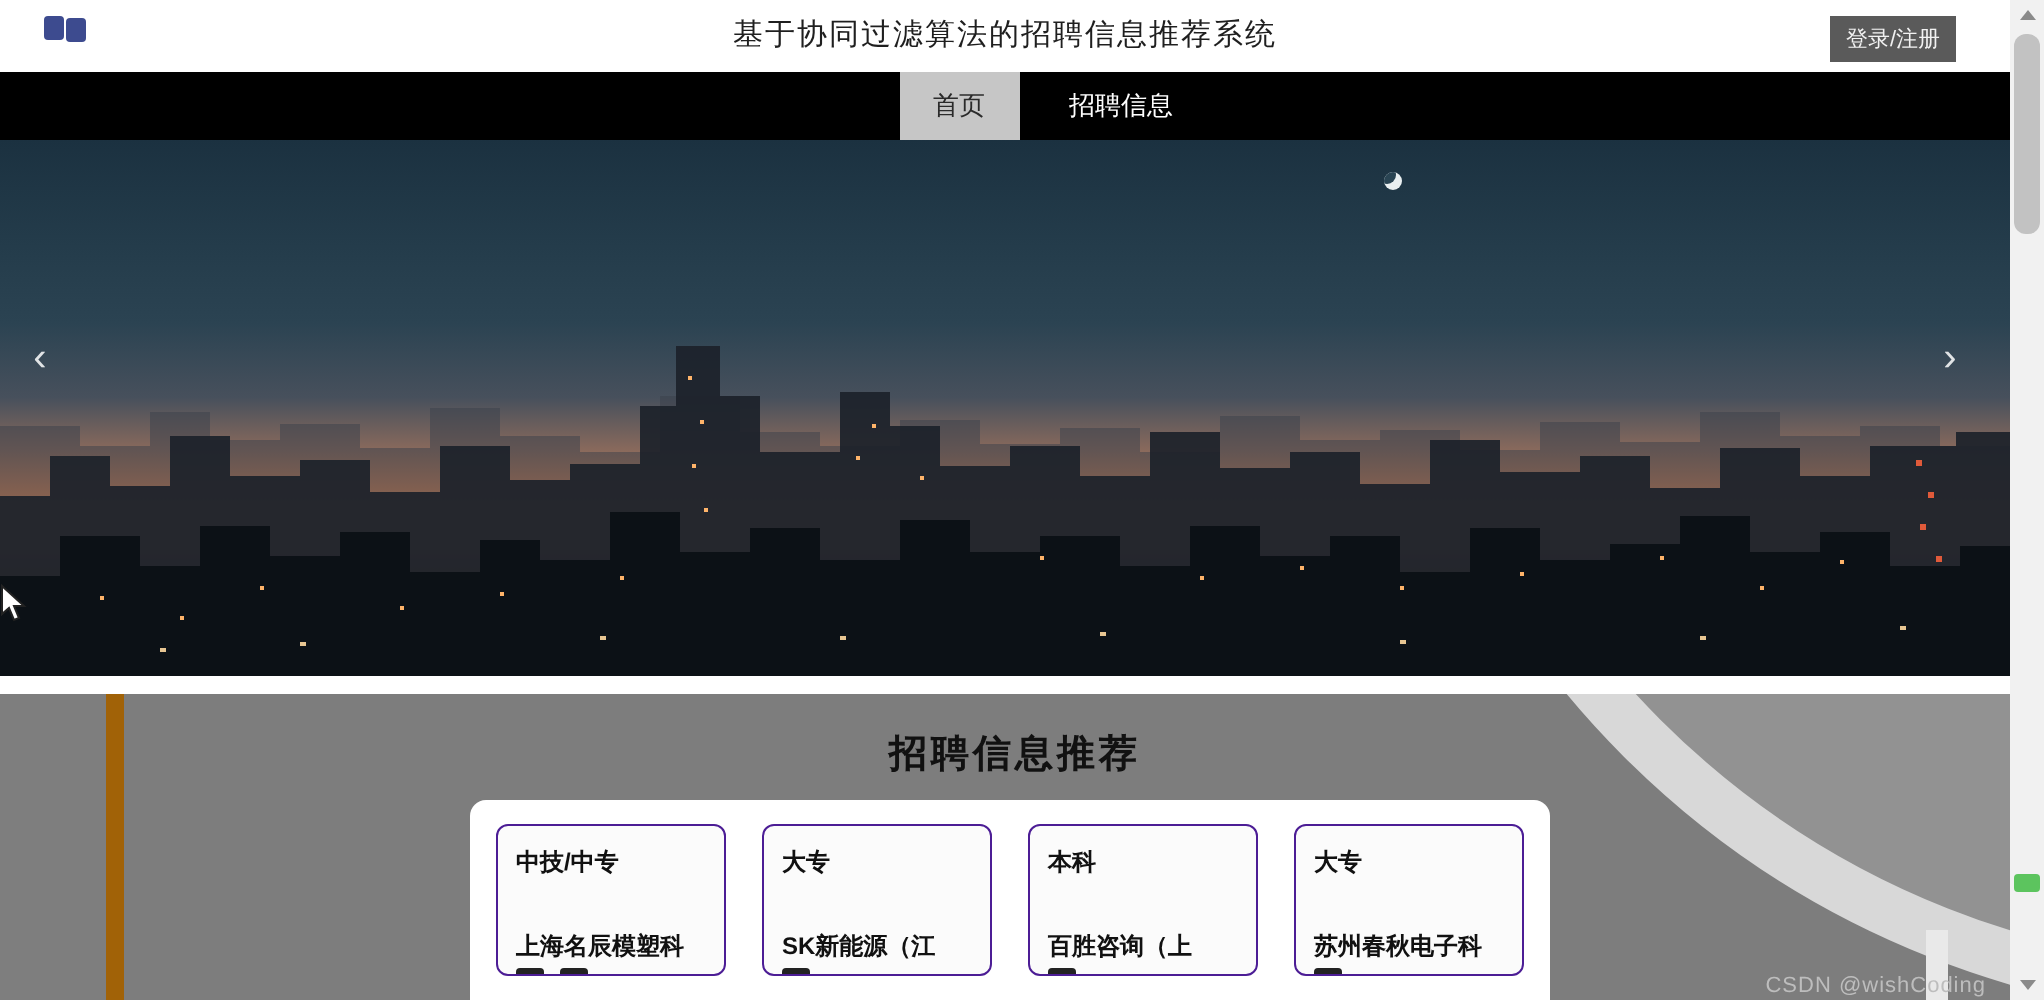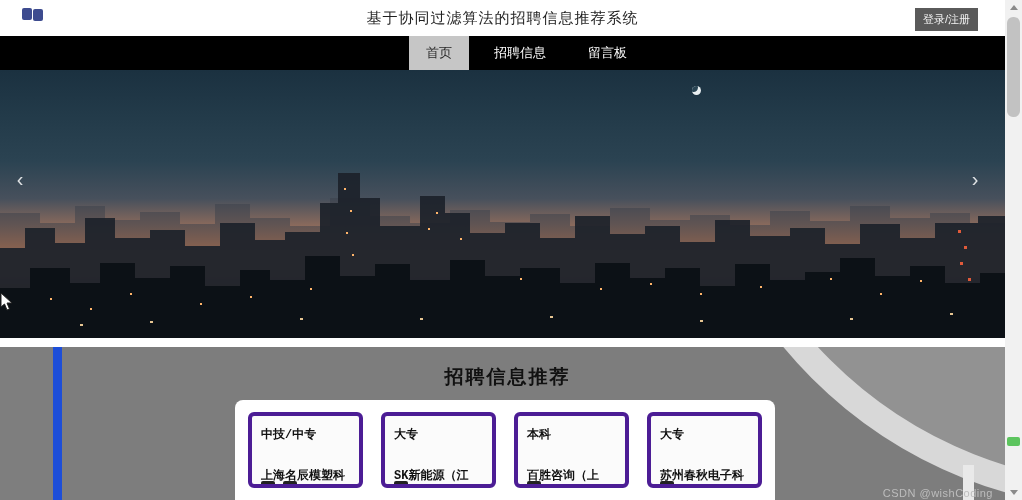--- a/index.html
+++ b/index.html
@@ -1,19 +1,19 @@
 <!DOCTYPE html>
 <html><head>
 <meta charset="utf-8">
 <style>
   * { margin:0; padding:0; box-sizing:border-box; }
   html,body { width:1022px; height:500px; overflow:hidden; }
   body { font-family:"Liberation Sans","DejaVu Sans",sans-serif; background:#fff; position:relative; }
 
-  .page { position:absolute; left:0; top:0; width:1005px; height:500px; background:#1d4ed8; }
+  .page { position:absolute; left:0; top:0; width:1005px; height:500px; background:#a16207; }
 
   
   .header { position:relative; height:36px; background:#fff; }
   .logo { position:absolute; left:22px; top:8px; width:22px; height:13px; display:flex; gap:1px; }
   .logo span { display:block; width:10px; height:12px; background:#3d4b8f; border-radius:2px; }
   .logo span:last-child { margin-top:1px; }
   .site-title { position:absolute; left:0; right:0; top:0; height:36px; line-height:36px;
                 text-align:center; font-size:15px; color:#1f1f1f; letter-spacing:1px; }
   .auth-btn { position:absolute; right:27px; top:8px; background:#5a5a5a; color:#f2f2f2;
               font-size:11px; padding:4px 8px; border:none; border-radius:0; cursor:pointer; }
@@ -46,22 +46,22 @@
   .left-strip { position:absolute; left:0; top:0; width:53px; height:153px; background:#7e7e7e; }
   .section-panel { position:absolute; left:62px; top:0; width:943px; height:153px;
                    background:#7d7d7d; overflow:hidden; }
   .deco-circle { position:absolute; left:618px; top:-737px; width:900px; height:900px;
                  border-radius:50%; border:26px solid #d8d8d8; background:#929292; }
   .deco-bar { position:absolute; left:901px; top:118px; width:11px; height:35px; background:#e9e9e9; }
   .section-title { position:relative; text-align:center; margin-top:17px; font-size:19px;
                    font-weight:bold; color:#111; letter-spacing:2px; transform:translateX(-26px); }
   .cards-panel { position:absolute; left:173px; top:53px; width:540px; height:100px;
                  background:#fff; border-radius:8px 8px 0 0; padding:12px 13px; display:flex; gap:18px; }
-  .job-card { width:115px; background:#fbfbfb; border:4px solid #4c1d95; border-radius:6px;
-              padding:10px 9px; cursor:pointer; overflow:hidden; position:relative;font-family:Liberation Mono, monospace; }
+  .job-card { width:115px; background:#fbfbfb; border:1px solid #4c1d95; border-radius:6px;
+              padding:10px 9px; cursor:pointer; overflow:hidden; position:relative; }
   .job-edu { font-size:12px; font-weight:bold; color:#111; margin-bottom:22px; }
   .job-company { font-size:12px; font-weight:bold; color:#111; line-height:1.9; }
   .job-cutoff { position:absolute; left:9px; bottom:-3px; height:6px; display:flex; gap:8px; }
   .job-cutoff i { display:block; width:14px; height:6px; background:#222; border-radius:2px 2px 0 0; }
 
   .watermark { position:absolute; right:12px; bottom:1px; font-size:11px; color:#bdbdbd; letter-spacing:.5px; }
 
   
   .scrollbar { position:absolute; right:0; top:0; width:17px; height:500px; background:#f1f1f1; }
   .sb-arrow { position:absolute; left:0; width:17px; height:15px; display:flex;
@@ -84,21 +84,20 @@
         <span></span>
         <span></span>
       </div>
     <div class="site-title">基于协同过滤算法的招聘信息推荐系统</div>
     <button class="auth-btn">登录/注册</button>
   </div>
 
   <div class="nav">
     <div class="nav-tab active">首页</div>
     <div class="nav-tab">招聘信息</div>
-    <div class="nav-tab">留言板</div>
   </div>
 
   <div class="hero">
     <div class="moon">
         <i></i>
       </div>
     <svg width="1005" height="170" viewBox="0 0 1005 170">
       <ellipse cx="500" cy="168" rx="540" ry="34" fill="#ff8c42" opacity="0.16"></ellipse>
       <path fill="#3a4049" opacity="0.5" d="M0,170 L0,45 H40 V55 H75 V38 H105 V52 H140 V44 H180 V56 H215 V36 H250 V50 H290 V58 H330 V30 H370 V48 H410 V55 H450 V42 H490 V54 H530 V46 H570 V58 H610 V40 H650 V52 H690 V47 H730 V57 H770 V43 H810 V53 H850 V38 H890 V50 H930 V45 H970 V55 H1005 V170 Z"></path>
       <path fill="#1c222a" opacity="0.92" d="M0,170 L0,80 H25 V60 H55 V75 H85 V50 H115 V70 H150 V62 H185 V78 H220 V55 H255 V72 H285 V64 H320 V35 H338 V5 H360 V30 H380 V58 H420 V28 H445 V45 H470 V65 H505 V55 H540 V70 H575 V48 H610 V66 H645 V58 H680 V74 H715 V52 H750 V68 H790 V60 H825 V76 H860 V56 H900 V70 H935 V55 H978 V48 H1005 V170 Z"></path>

